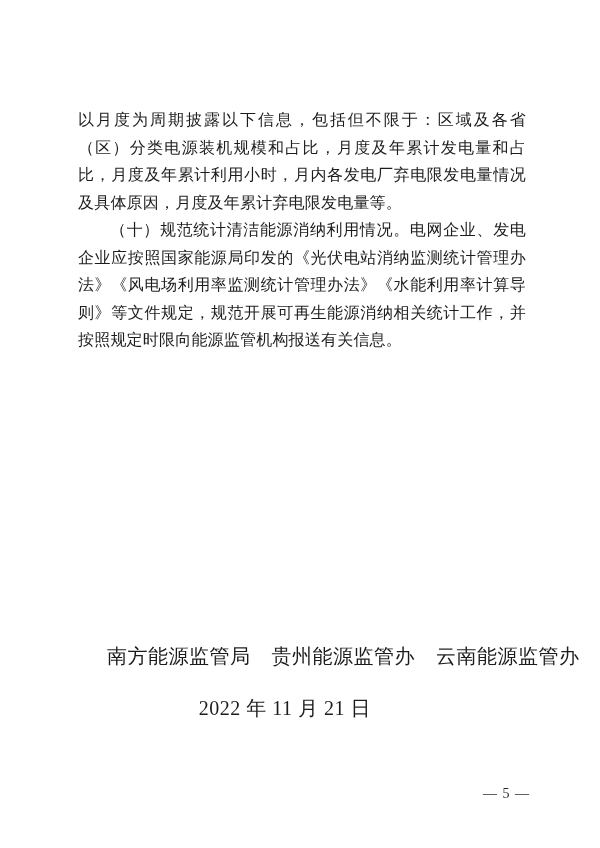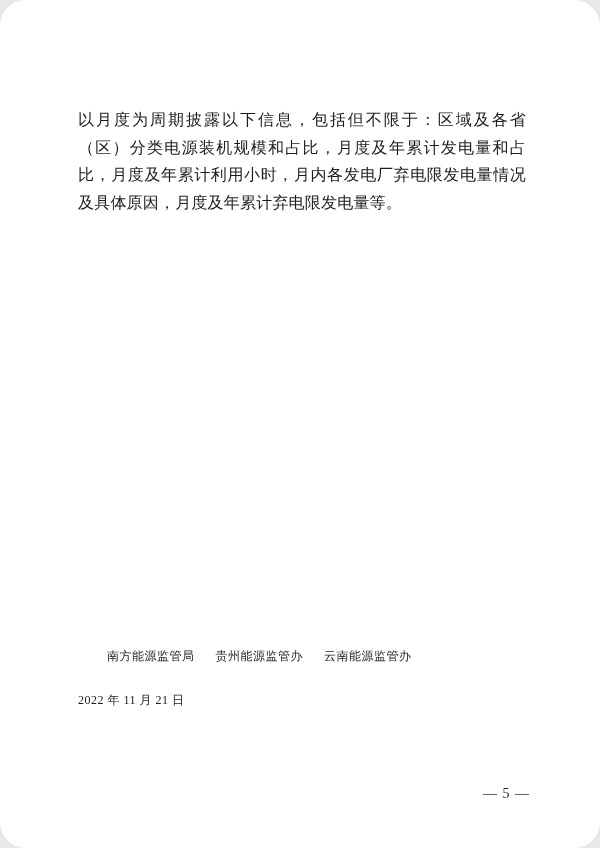--- a/index.html
+++ b/index.html
@@ -9,21 +9,20 @@
   }
   .page {
     position: relative;
     width: 600px;
     height: 848px;
     margin: 0 auto;
     background: #ffffff;
     font-family: "Liberation Serif", "DejaVu Serif", serif;
     color: #1c1c1c;
     overflow: hidden;
-    border-radius: 26px;
   }
   .content {
     position: absolute;
     left: 78px;
     top: 106px;
     width: 448px;
     font-size: 16px;
     line-height: 27.5px;
     text-align: justify;
     letter-spacing: 0.2px;
@@ -33,53 +32,54 @@
     padding: 0;
   }
   .content p.indent {
     text-indent: 32px;
   }
   .signature-block {
     position: absolute;
     left: 78px;
     top: 643px;
     width: 448px;
-    font-size: 12px;
+    font-size: 20px;
     line-height: 27.5px;
     letter-spacing: 0.5px;
   }
   .agencies {
     display: flex;
     flex-direction: row;
     gap: 21px;
     padding-left: 29px;
     white-space: nowrap;
   }
   .sig-date {
-    margin-top: 16px;
-    text-align: left;
+    margin-top: 24px;
+    text-align: center;
     padding-right: 34px;
   }
   .page-number {
     position: absolute;
     top: 786px;
     right: 70px;
     font-size: 14px;
     letter-spacing: 1px;
     color: #2a2a2a;
     white-space: nowrap;
   }
 </style>
 </head>
 <body>
 
 <div class="page">
 
   <div class="content">
     <p>以月度为周期披露以下信息，包括但不限于：区域及各省（区）分类电源装机规模和占比，月度及年累计发电量和占比，月度及年累计利用小时，月内各发电厂弃电限发电量情况及具体原因，月度及年累计弃电限发电量等。</p>
+    <p class="indent">（十）规范统计清洁能源消纳利用情况。电网企业、发电企业应按照国家能源局印发的《光伏电站消纳监测统计管理办法》《风电场利用率监测统计管理办法》《水能利用率计算导则》等文件规定，规范开展可再生能源消纳相关统计工作，并按照规定时限向能源监管机构报送有关信息。</p>
   </div>
 
   <div class="signature-block">
     <div class="agencies">
       <span>南方能源监管局</span>
       <span>贵州能源监管办</span>
       <span>云南能源监管办</span>
     </div>
     <div class="sig-date">2022 年 11 月 21 日</div>
   </div>

